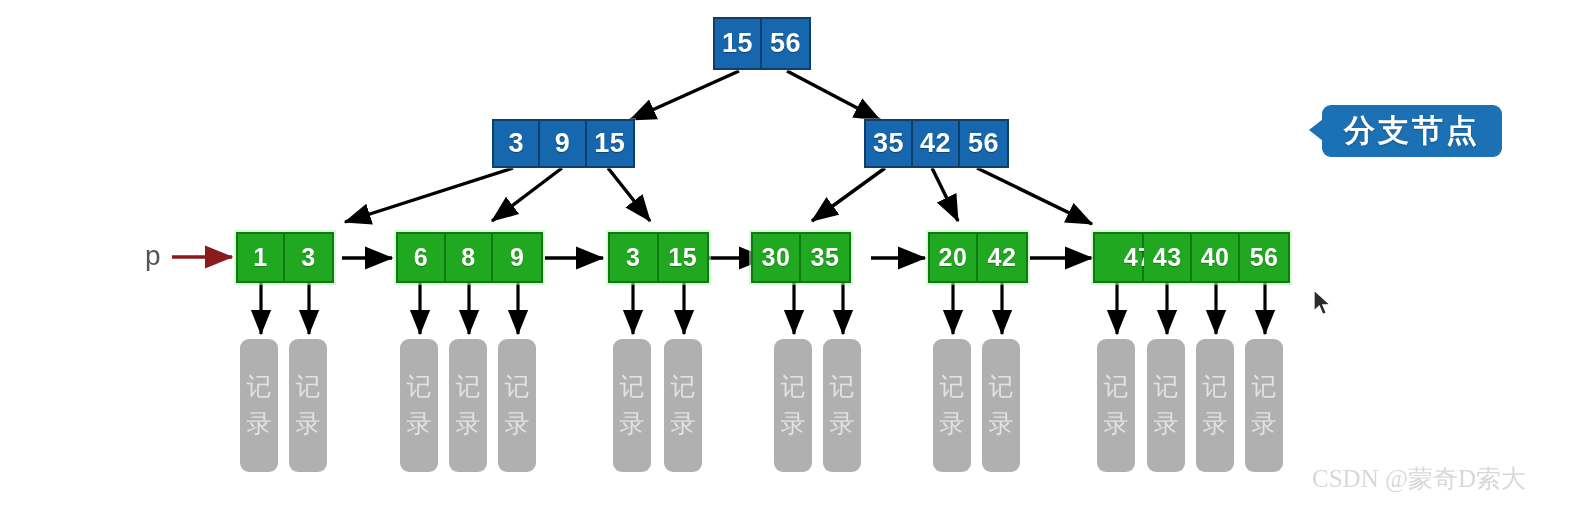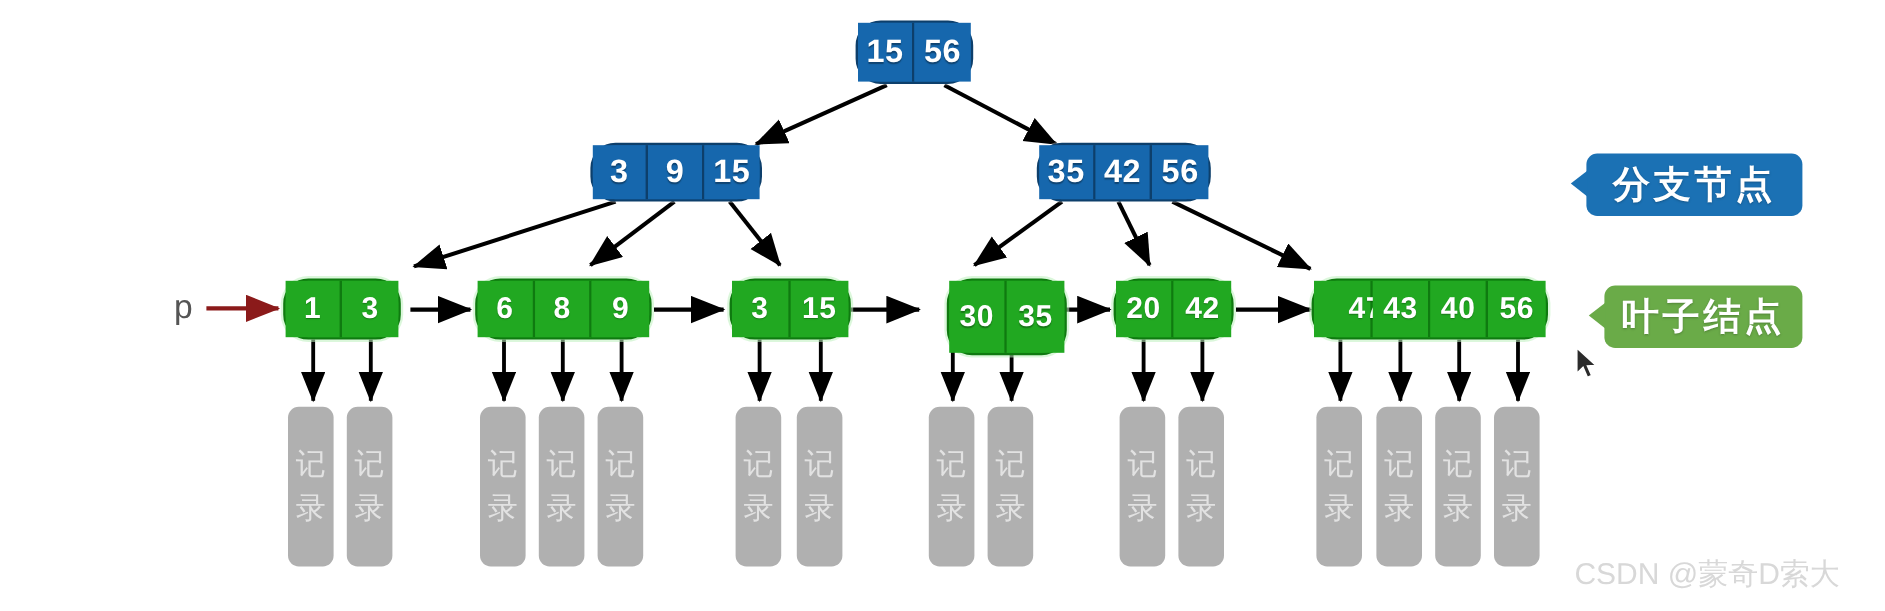--- a/index.html
+++ b/index.html
@@ -25,21 +25,20 @@
     height: 509px;
     pointer-events: none;
   }
 
   
   .node {
     position: absolute;
     display: flex;
     box-sizing: border-box;
     z-index: 3;
-    border-radius: 21px;
   }
   .node .cell {
     box-sizing: border-box;
     display: flex;
     align-items: center;
     justify-content: center;
     font-weight: bold;
     color: #ffffff;
     letter-spacing: 0.5px;
   }
@@ -124,21 +123,21 @@
     color: #555555;
     font-family: "Liberation Sans", sans-serif;
     z-index: 4;
   }
 
   
   .watermark {
     position: absolute;
     font-size: 25px;
     color: #d8d8d8;
-    font-family: Liberation Sans, sans-serif;
+    font-family: Liberation Serif, serif;
     white-space: nowrap;
     z-index: 5;
   }
 
   
   .cursor { position: absolute; z-index: 6; }
 </style>
 </head>
 <body>
 
@@ -228,21 +227,21 @@
     <div class="cell" style="width:49px;">6</div>
     <div class="cell" style="width:49px;">8</div>
     <div class="cell" style="width:49px;">9</div>
   </div>
 
   <div class="node leaf" style="left:608px; top:232px; width:101px; height:51px;">
     <div class="cell" style="width:50.5px;">3</div>
     <div class="cell" style="width:50.5px;">15</div>
   </div>
 
-  <div class="node leaf" style="left:789px; top:232px; width:100px; height:64px;">
+  <div class="node leaf" style="left:751px; top:232px; width:100px; height:51px;">
     <div class="cell" style="width:50px;">30</div>
     <div class="cell" style="width:50px;">35</div>
   </div>
 
   <div class="node leaf" style="left:928px; top:232px; width:100px; height:51px;">
     <div class="cell" style="width:50px;">20</div>
     <div class="cell" style="width:50px;">42</div>
   </div>
 
   <div class="node leaf" style="left:1093px; top:232px; width:197px; height:51px;">
@@ -313,27 +312,24 @@
     <span>记</span>
     <span>录</span>
   </div>
   <div class="record" style="left:1245px; top:339px;">
     <span>记</span>
     <span>录</span>
   </div>
 
   <div class="plabel" style="left:145px; top:240px;">p</div>
 
-  <div class="callout blue" style="left:1322px; top:128px; width:180px; height:52px;">
+  <div class="callout blue" style="left:1322px; top:105px; width:180px; height:52px;">
     <span class="txt">分支节点</span>
   </div>
 
-  <div class="callout green" style="left:1337px; top:238px; width:165px; height:52px;">
-    <span class="txt">叶子结点</span>
-  </div>
 
   <svg class="cursor" style="left:1313px; top:289px;" width="22" height="30" viewBox="0 0 22 30" xmlns="http://www.w3.org/2000/svg">
     <path d="M1,1 L1,22 L6.2,17.2 L9.8,25.5 L13.4,23.9 L9.9,15.9 L17,15.6 Z" fill="#2b2b2b" stroke="#ffffff" stroke-width="1.3"></path>
   </svg>
 
   <div class="watermark" style="left:1312px; top:462px;">CSDN @蒙奇D索大</div>
 
 </div>
 
 </body></html>

